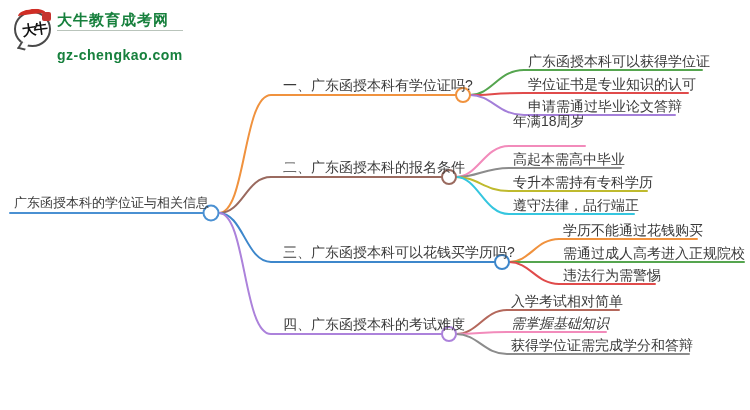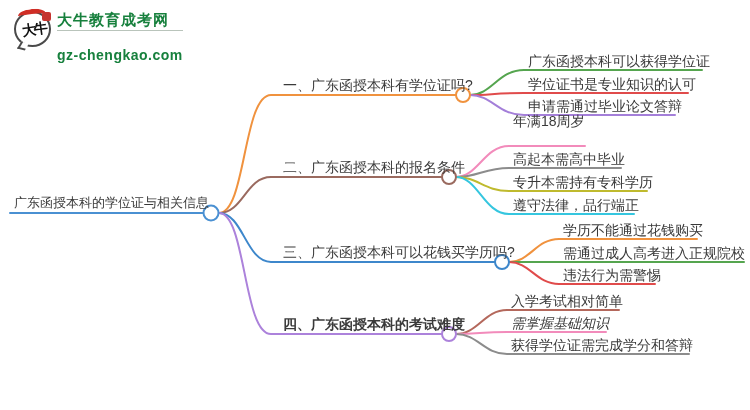--- a/index.html
+++ b/index.html
@@ -83,21 +83,21 @@
       <div class="logo-title">大牛教育成考网</div>
       <div class="logo-url">gz-chengkao.com</div>
     </div>
   </div>
 
   <div class="topic root-t" style="left:14px; top:194px;">广东函授本科的学位证与相关信息</div>
 
   <div class="topic" style="left:283px; top:76px;">一、广东函授本科有学位证吗?</div>
   <div class="topic" style="left:283px; top:158px;">二、广东函授本科的报名条件</div>
   <div class="topic" style="left:283px; top:243px;">三、广东函授本科可以花钱买学历吗?</div>
-  <div class="topic" style="left:283px; top:315px;font-weight:bold;">四、广东函授本科的考试难度</div>
+  <div class="topic" style="left:283px; top:315px;">四、广东函授本科的考试难度</div>
 
   <div class="topic" style="left:528px; top:52px;">广东函授本科可以获得学位证</div>
   <div class="topic" style="left:528px; top:75px;">学位证书是专业知识的认可</div>
   <div class="topic" style="left:528px; top:97px;text-align:right;">申请需通过毕业论文答辩</div>
 
   <div class="topic" style="left:513px; top:112px;">年满18周岁</div>
   <div class="topic" style="left:513px; top:150px;">高起本需高中毕业</div>
   <div class="topic" style="left:513px; top:173px;">专升本需持有专科学历</div>
   <div class="topic" style="left:513px; top:196px;">遵守法律，品行端正</div>
 

